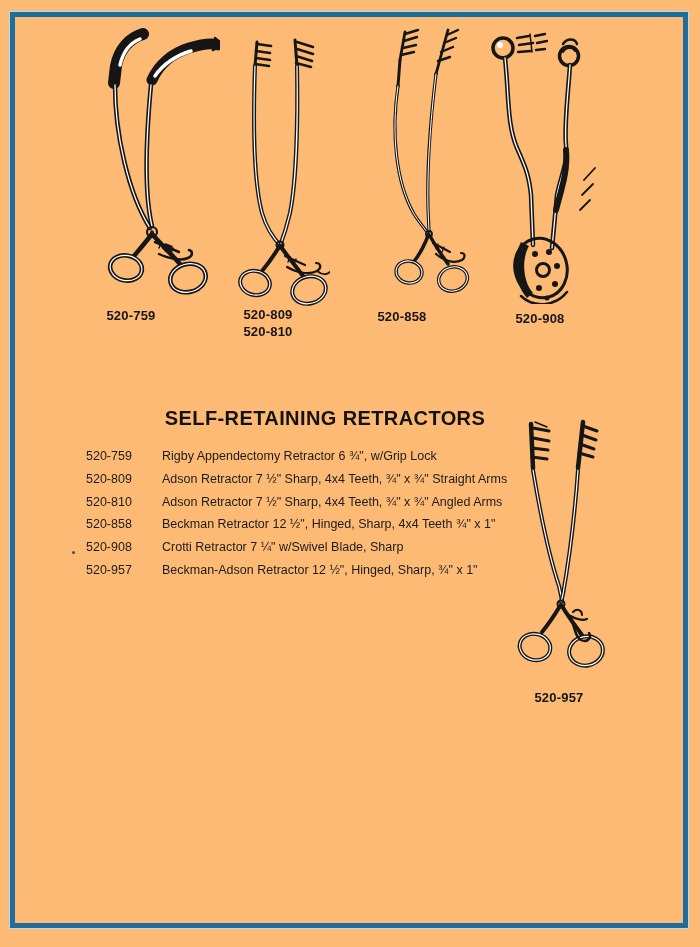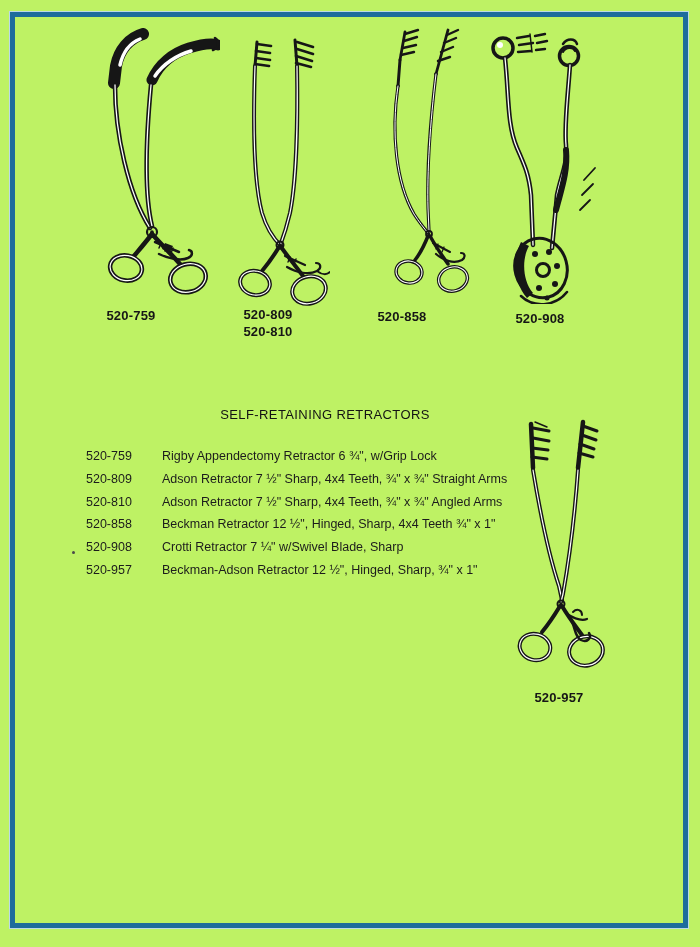--- a/index.html
+++ b/index.html
@@ -1,20 +1,20 @@
 <!DOCTYPE html>
 <html><head>
 <meta charset="utf-8">
 <style>
   html, body { margin: 0; padding: 0; background: #ffffff; }
   #stage {
     position: relative;
     width: 700px;
     height: 947px;
-    background: #bef264;
+    background: #fdba74;
     font-family: "Liberation Sans", sans-serif;
     color: #1c1c1c;
     overflow: hidden;
   }
   .page-border {
     position: absolute;
     left: 10px; top: 12px;
     width: 668px; height: 906px;
     border: 5px solid #1e6d9c;
     box-shadow: 0 0 0 1px #bcd9e8;
@@ -30,22 +30,22 @@
     font-size: 13px;
     line-height: 17px;
     letter-spacing: 0.2px;
     color: #161616;
   }
   .page-title {
     position: absolute;
     left: 15px; top: 407px;
     width: 620px;
     text-align: center;
-    font-weight: normal;
-    font-size: 13px;
+    font-weight: bold;
+    font-size: 20px;
     letter-spacing: 0.4px;
     color: #131313;
   }
   .product-list {
     position: absolute;
     left: 86px; top: 445px;
     width: 470px;
   }
   .product-row {
     display: flex;

